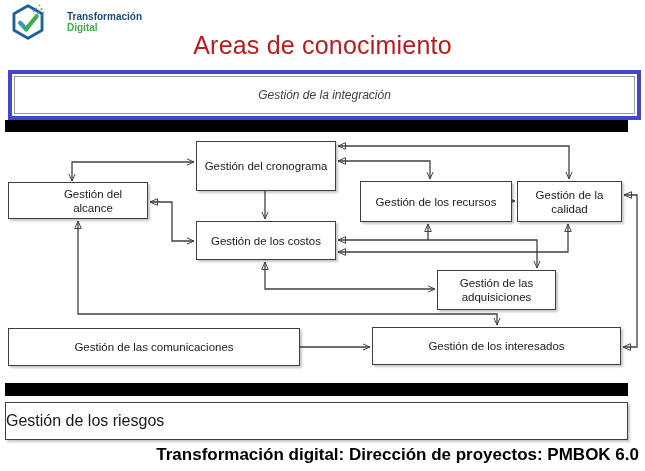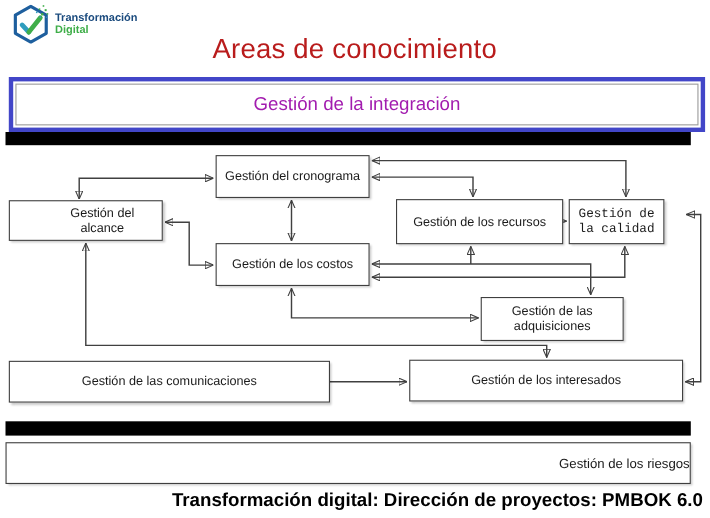--- a/index.html
+++ b/index.html
@@ -2,69 +2,69 @@
 <html><head>
 <meta charset="utf-8">
 <style>
   html,body{margin:0;padding:0;}
   body{
     width:645px;height:471px;position:relative;background:#ffffff;
     font-family:"Liberation Sans", sans-serif;overflow:hidden;
   }
 
   
-  .logo{position:absolute;left:10px;top:4px;display:flex;align-items:center;gap:4px;}
+  .logo{position:absolute;left:10px;top:4px;display:flex;align-items:center;gap:21px;}
   .logo-text{line-height:11px;font-weight:bold;font-size:10px;}
   .logo-text .l1{color:#1b4b7e;}
   .logo-text .l2{color:#3fae49;}
 
   .page-title{
     position:absolute;left:0;right:0;top:31px;text-align:center;
     font-size:25px;color:#b91c1c;font-weight:400;letter-spacing:0.2px;
   }
 
   
   .int-outer{
     position:absolute;left:8px;top:70px;width:621px;height:38px;
     border:4px solid #4246c8;padding:2px;background:#ffffff;
   }
   .int-inner{
     width:100%;height:100%;box-sizing:border-box;border:1px solid #9a9a9a;
     display:flex;align-items:center;justify-content:center;
-    font-size:17px;color:#a21caf;
+    font-size:12px;color:#404040;font-style:italic;
   }
 
   
   .bar{position:absolute;left:5px;width:623px;background:#000;}
   #bar-top{top:120px;height:12px;}
   #bar-bottom{top:383px;height:13px;}
 
   
   .node{
     position:absolute;background:#ffffff;border:1px solid #3f3f3f;
     display:flex;align-items:center;justify-content:center;text-align:center;
     font-size:11.5px;line-height:14px;color:#1a1a1a;
     box-shadow:2px 2px 2px rgba(0,0,0,0.22);
     box-sizing:border-box;padding:1px 6px;
   }
   #n-alcance       {left:8px;  top:182px;width:140px;height:37px;padding-left:36px;}
-  #n-cronograma    {left:196px;top:141px;width:140px;height:39px;}
+  #n-cronograma    {left:196px;top:141px;width:140px;height:50px;}
   #n-costos        {left:196px;top:221px;width:140px;height:39px;}
   #n-recursos      {left:360px;top:181px;width:152px;height:41px;}
-  #n-calidad       {left:517px;top:181px;width:87px;height:41px;font-family:Liberation Mono, monospace;}
-  #n-adquisiciones {left:437px;top:270px;width:130px;height:40px;}
+  #n-calidad       {left:517px;top:181px;width:105px;height:41px;}
+  #n-adquisiciones {left:437px;top:270px;width:119px;height:40px;}
   #n-comunicaciones{left:8px;  top:328px;width:292px;height:38px;}
   #n-interesados   {left:372px;top:327px;width:249px;height:38px;}
 
   
   #riesgos{
     position:absolute;left:5px;top:402px;width:623px;height:38px;
     background:#fff;border:1px solid #3f3f3f;box-sizing:border-box;
-    display:flex;align-items:center;justify-content:flex-end;
-    font-size:12px;color:#1a1a1a;box-shadow:2px 2px 2px rgba(0,0,0,0.22);
+    display:flex;align-items:center;justify-content:flex-start;
+    font-size:16px;color:#1a1a1a;box-shadow:2px 2px 2px rgba(0,0,0,0.22);
   }
 
   
   .wires{position:absolute;left:0;top:0;pointer-events:none;}
   .wires path{stroke:#404040;stroke-width:1.3;fill:none;}
 
   
   .footer{
     position:absolute;right:6px;top:445px;
     font-size:17px;font-weight:bold;color:#000;white-space:nowrap;

